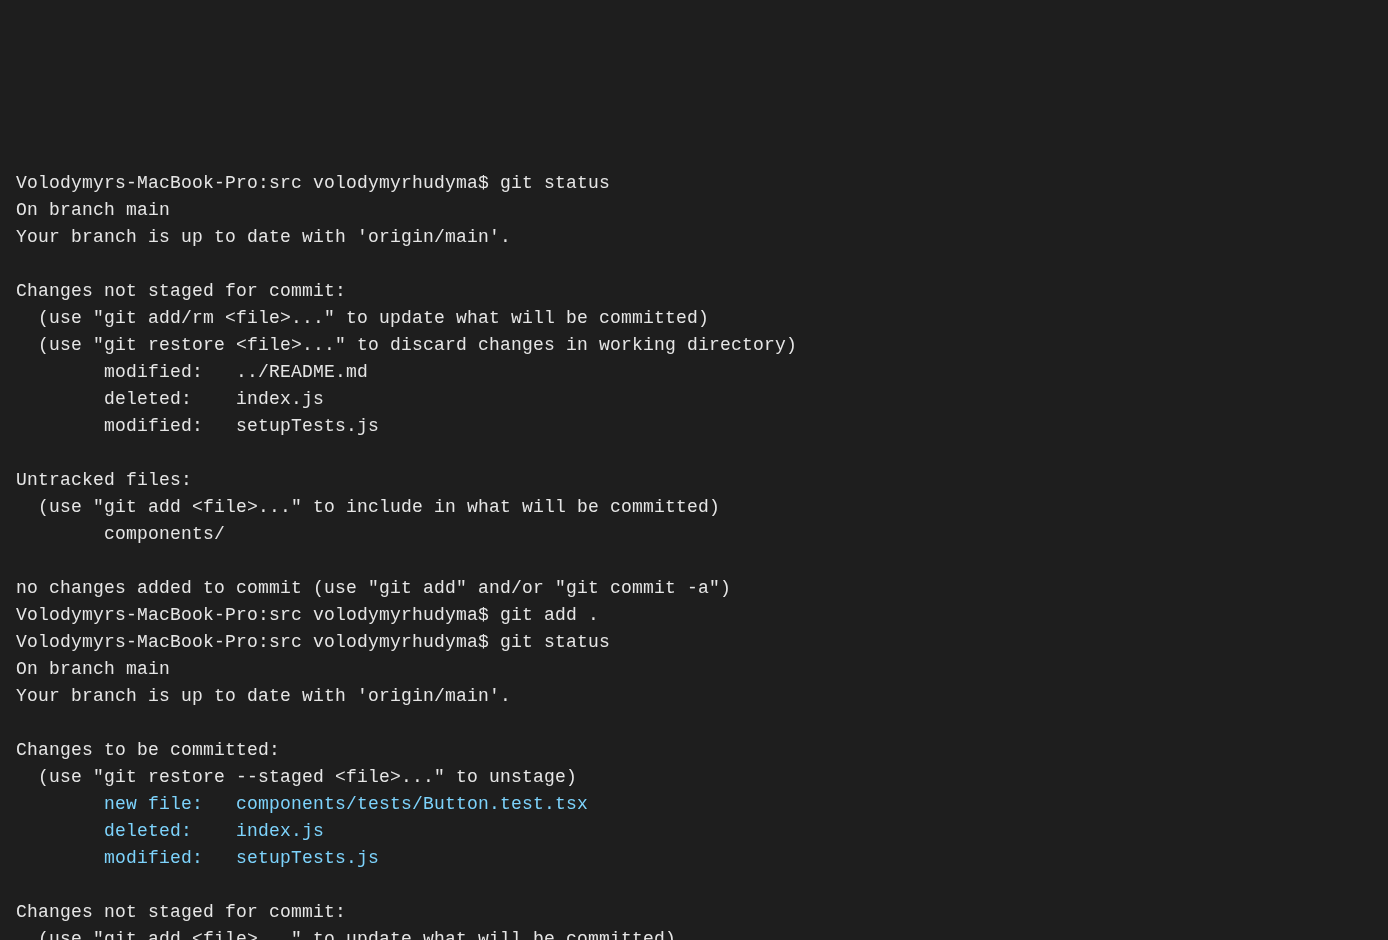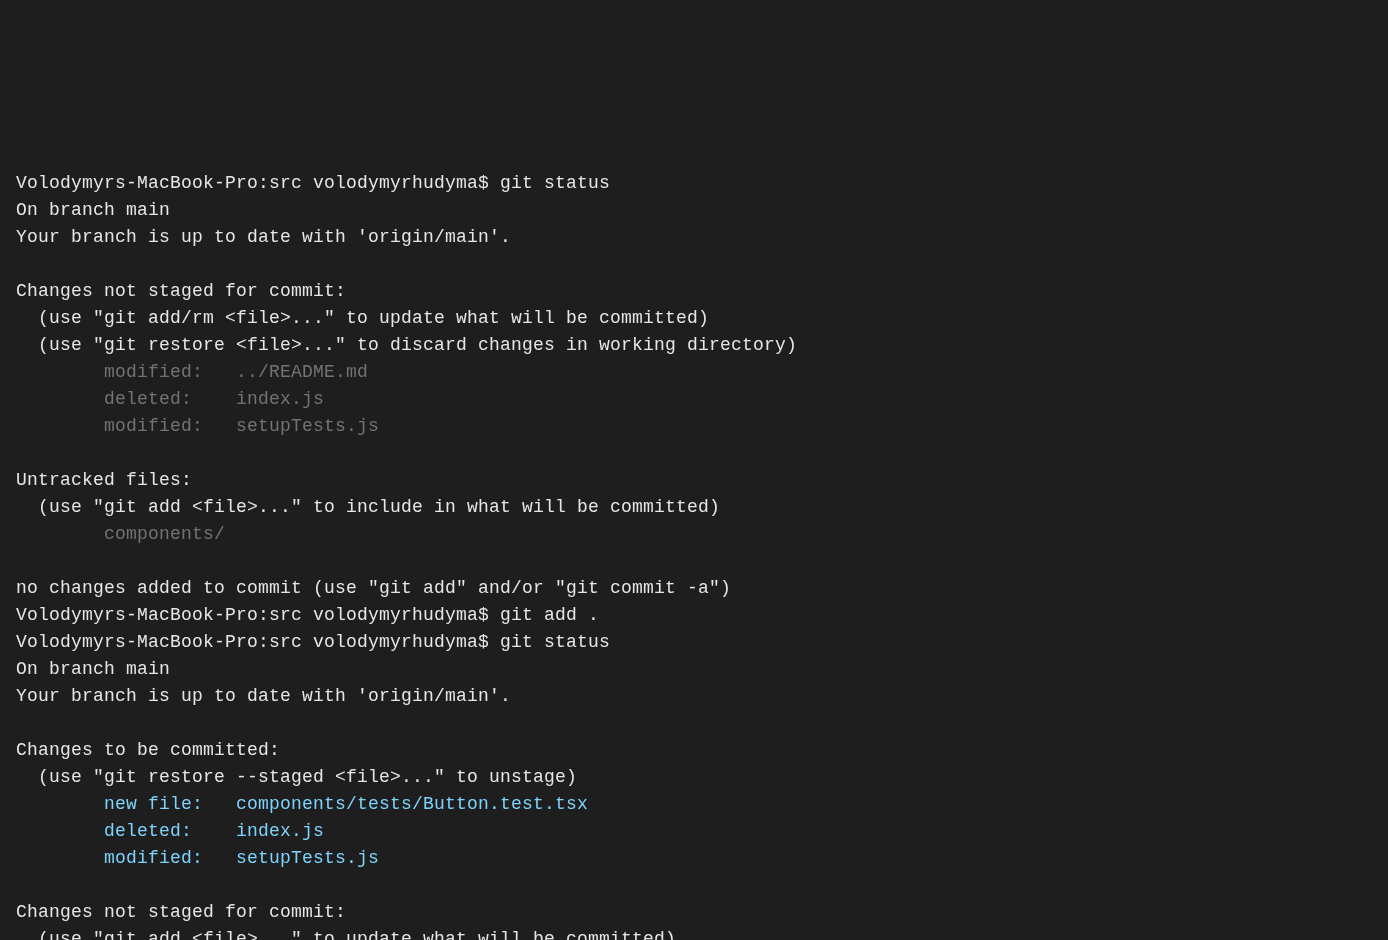--- a/index.html
+++ b/index.html
@@ -14,21 +14,21 @@
       font-size: 18px;
       line-height: 1.5;
       padding: 8px 16px;
       white-space: pre;
       letter-spacing: 0.2px;
     }
     .line {
       white-space: pre;
     }
     .red {
-      color: #737373;
+      color: #e5e5e5;
     }
     .green {
       color: #7dd3fc;
     }
     .terminal {
       width: 1388px;
       min-height: 940px;
     }
   </style>
 </head>

